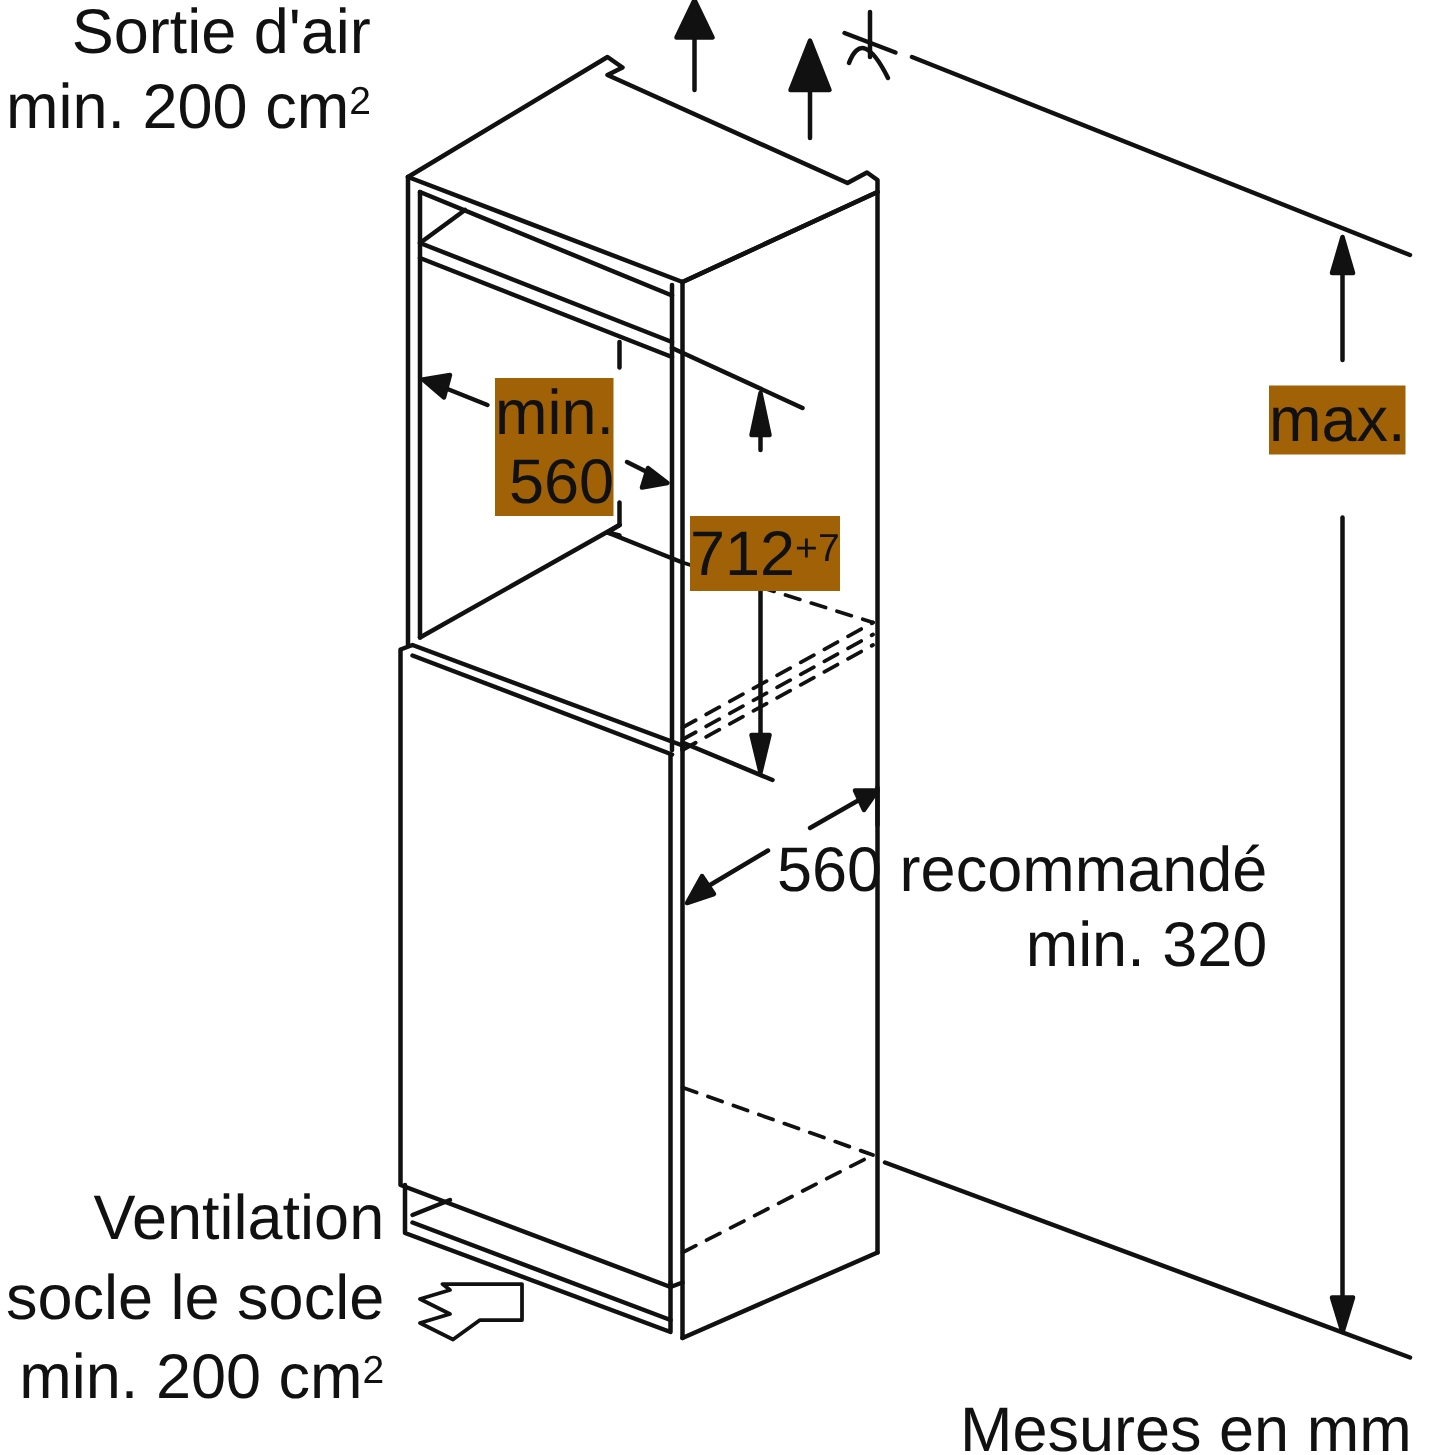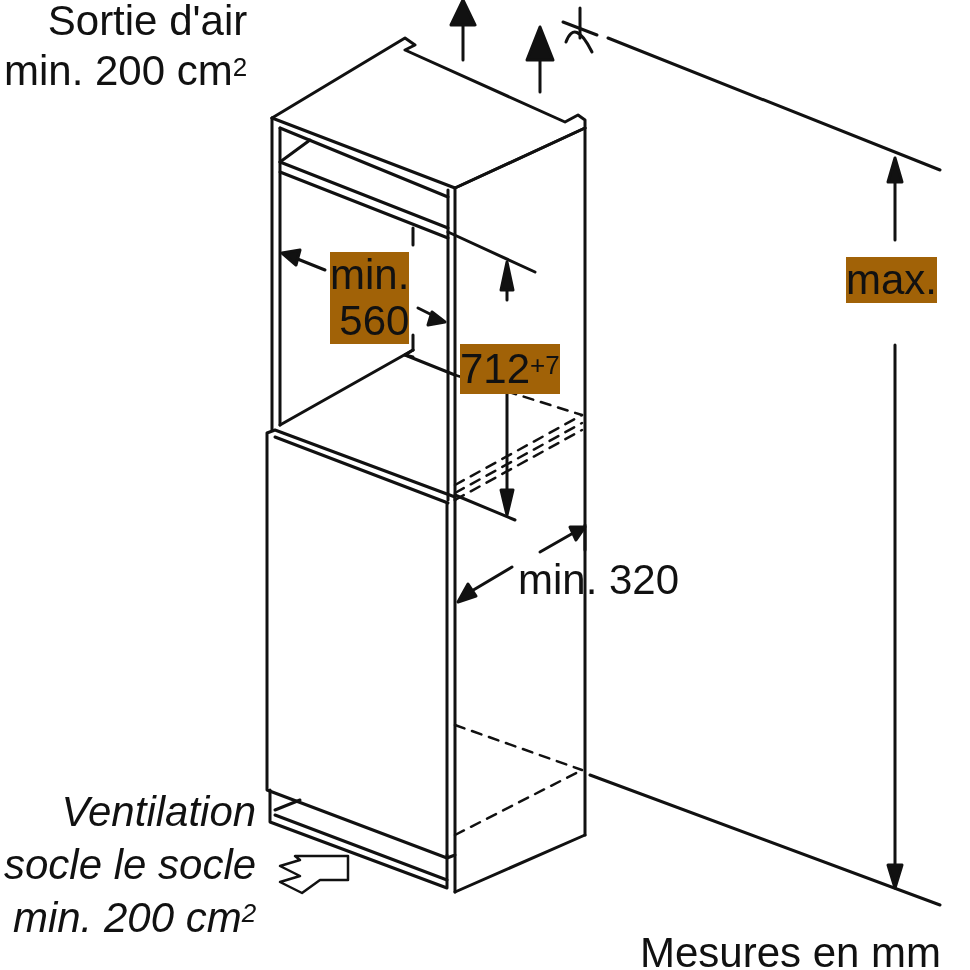--- a/index.html
+++ b/index.html
@@ -128,23 +128,24 @@
     <div>560</div>
   </div>
 
   <div class="lbl" style="left:460px; top:320px;margin-top:24px;"><span>712</span><sup>+7</sup></div>
 
   <div class="lbl" style="left:846px; top:257px; line-height:46px;">
     <div>max.</div>
   </div>
 
   <div class="lbl nobg" style="left:518px; top:555px; line-height:50px;">
+    <div>560 recommandé</div>
     <div>min. 320</div>
   </div>
 
-  <div class="lbl nobg" style="left:4px; top:785px; line-height:53px;font-style:italic;">
+  <div class="lbl nobg" style="left:4px; top:785px; line-height:53px;">
     <div>Ventilation</div>
     <div>socle le socle</div>
     <div><span>min. 200 cm</span><sup>2</sup></div>
   </div>
 
   <div class="lbl nobg" style="left:640px; top:928px;">Mesures en mm</div>
 </div>
 
 </body></html>

